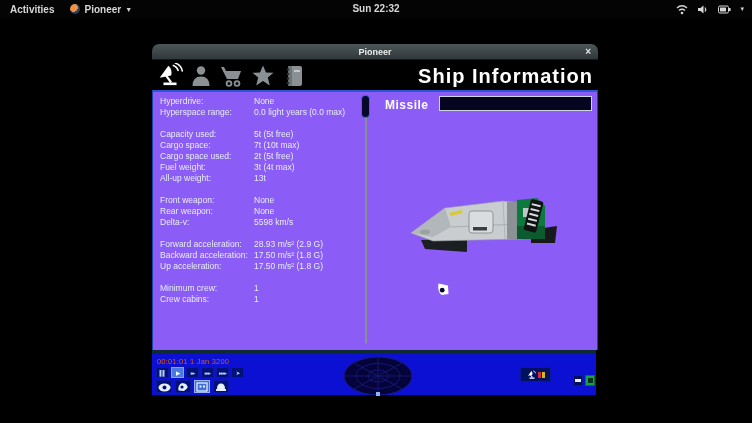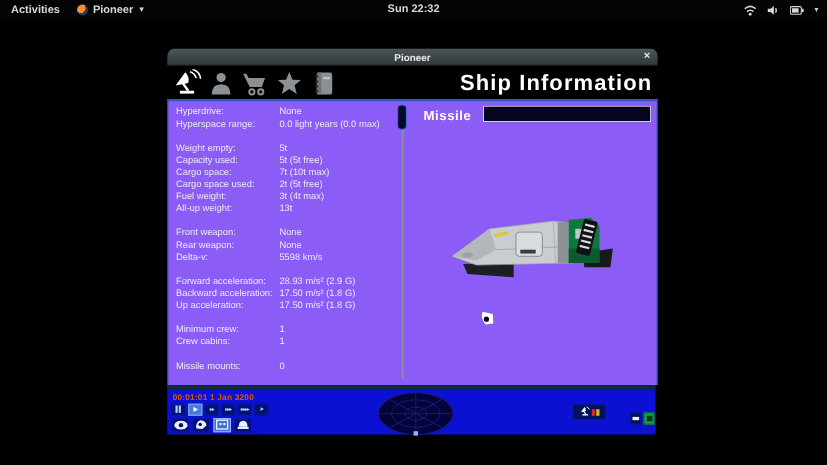--- a/index.html
+++ b/index.html
@@ -57,21 +57,21 @@
   .ship-name-input { position:absolute; left:286px; top:4px; width:153px; height:15px;
     background:#05051f; border:1px solid #cdd6df; color:#fff; font-size:9px; padding:0 3px; }
 
   .ship-view { position:absolute; left:250px; top:94px; width:162px; height:80px; }
   .game-cursor { position:absolute; left:283px; top:190px; width:14px; height:15px; }
 
   
   .panel { position:absolute; top:306px; left:0; width:444px; height:45px;
     background:#0c10d2; border-top:4px solid #0e2b33; }
   .timestamp { position:absolute; left:5px; top:3px; color:#e05a00; font-size:7.5px;
-    font-weight:bold; letter-spacing:.2px; }
+    font-weight:normal; letter-spacing:.2px; }
   .time-row { position:absolute; left:4px; top:13px; display:flex; gap:2px; }
   .time-btn { width:13px; height:11px; background:#021078; border:1px solid #0a1a9a;
     color:#b7cdfd; font-size:5.5px; display:flex; align-items:center; justify-content:center;
     letter-spacing:-1px; overflow:hidden; }
   .time-btn.active { background:#4a7ae0; color:#fff; border-color:#7fa4f0; }
   .view-row { position:absolute; left:4px; top:26px; display:flex; gap:3px; }
   .view-btn { width:16px; height:13px; background:#021078; border:1px solid #0a1a9a;
     display:flex; align-items:center; justify-content:center; }
   .view-btn.active { background:#3f6fd6; border-color:#9ab6f2; }
   .scanner { position:absolute; left:190px; top:2px; width:72px; height:41px; }
@@ -198,24 +198,20 @@
         <div class="stat-row">
           <span class="stat-label">Hyperspace range:</span>
           <span class="stat-value">0.0 light years (0.0 max)</span>
         </div>
 
         <div class="stat-row">
           <span class="stat-label"></span>
           <span class="stat-value"></span>
         </div>
 
-        <div class="stat-row">
-          <span class="stat-label">Weight empty:</span>
-          <span class="stat-value">5t</span>
-        </div>
 
         <div class="stat-row">
           <span class="stat-label">Capacity used:</span>
           <span class="stat-value">5t (5t free)</span>
         </div>
 
         <div class="stat-row">
           <span class="stat-label">Cargo space:</span>
           <span class="stat-value">7t (10t max)</span>
         </div>
@@ -289,24 +285,20 @@
         <div class="stat-row">
           <span class="stat-label">Crew cabins:</span>
           <span class="stat-value">1</span>
         </div>
 
         <div class="stat-row">
           <span class="stat-label"></span>
           <span class="stat-value"></span>
         </div>
 
-        <div class="stat-row">
-          <span class="stat-label">Missile mounts:</span>
-          <span class="stat-value">0</span>
-        </div>
       </div>
 
     <div class="scrollbar">
       <div class="scroll-track"></div>
       <div class="scroll-thumb"></div>
     </div>
 
     <span class="ship-name-label">Missile</span>
     <input class="ship-name-input" type="text" value="" style="">
 

